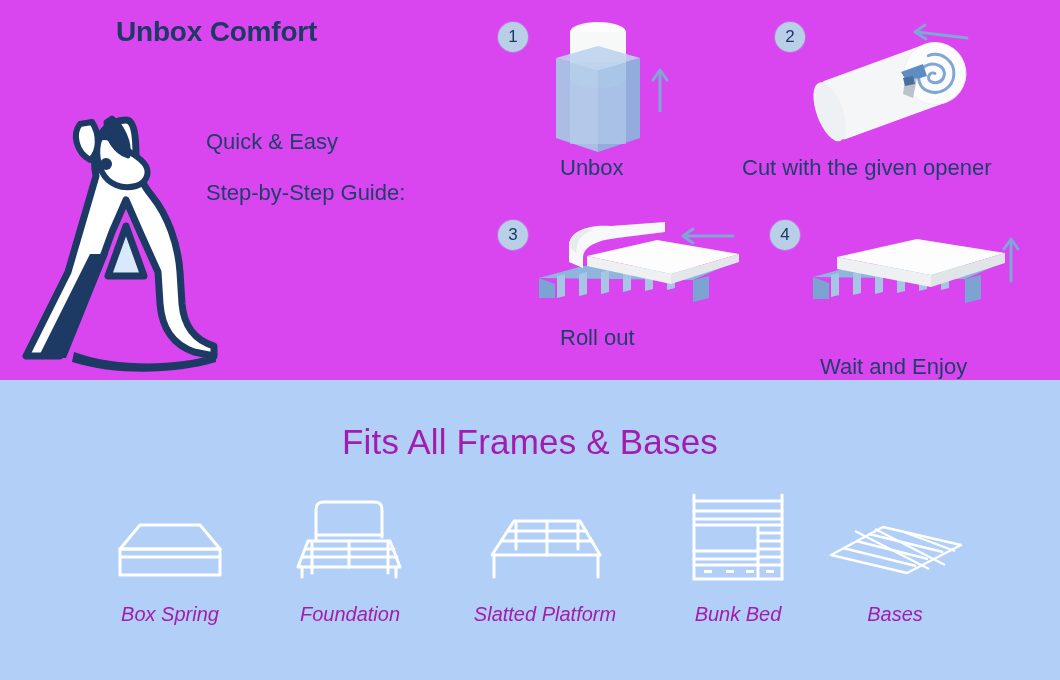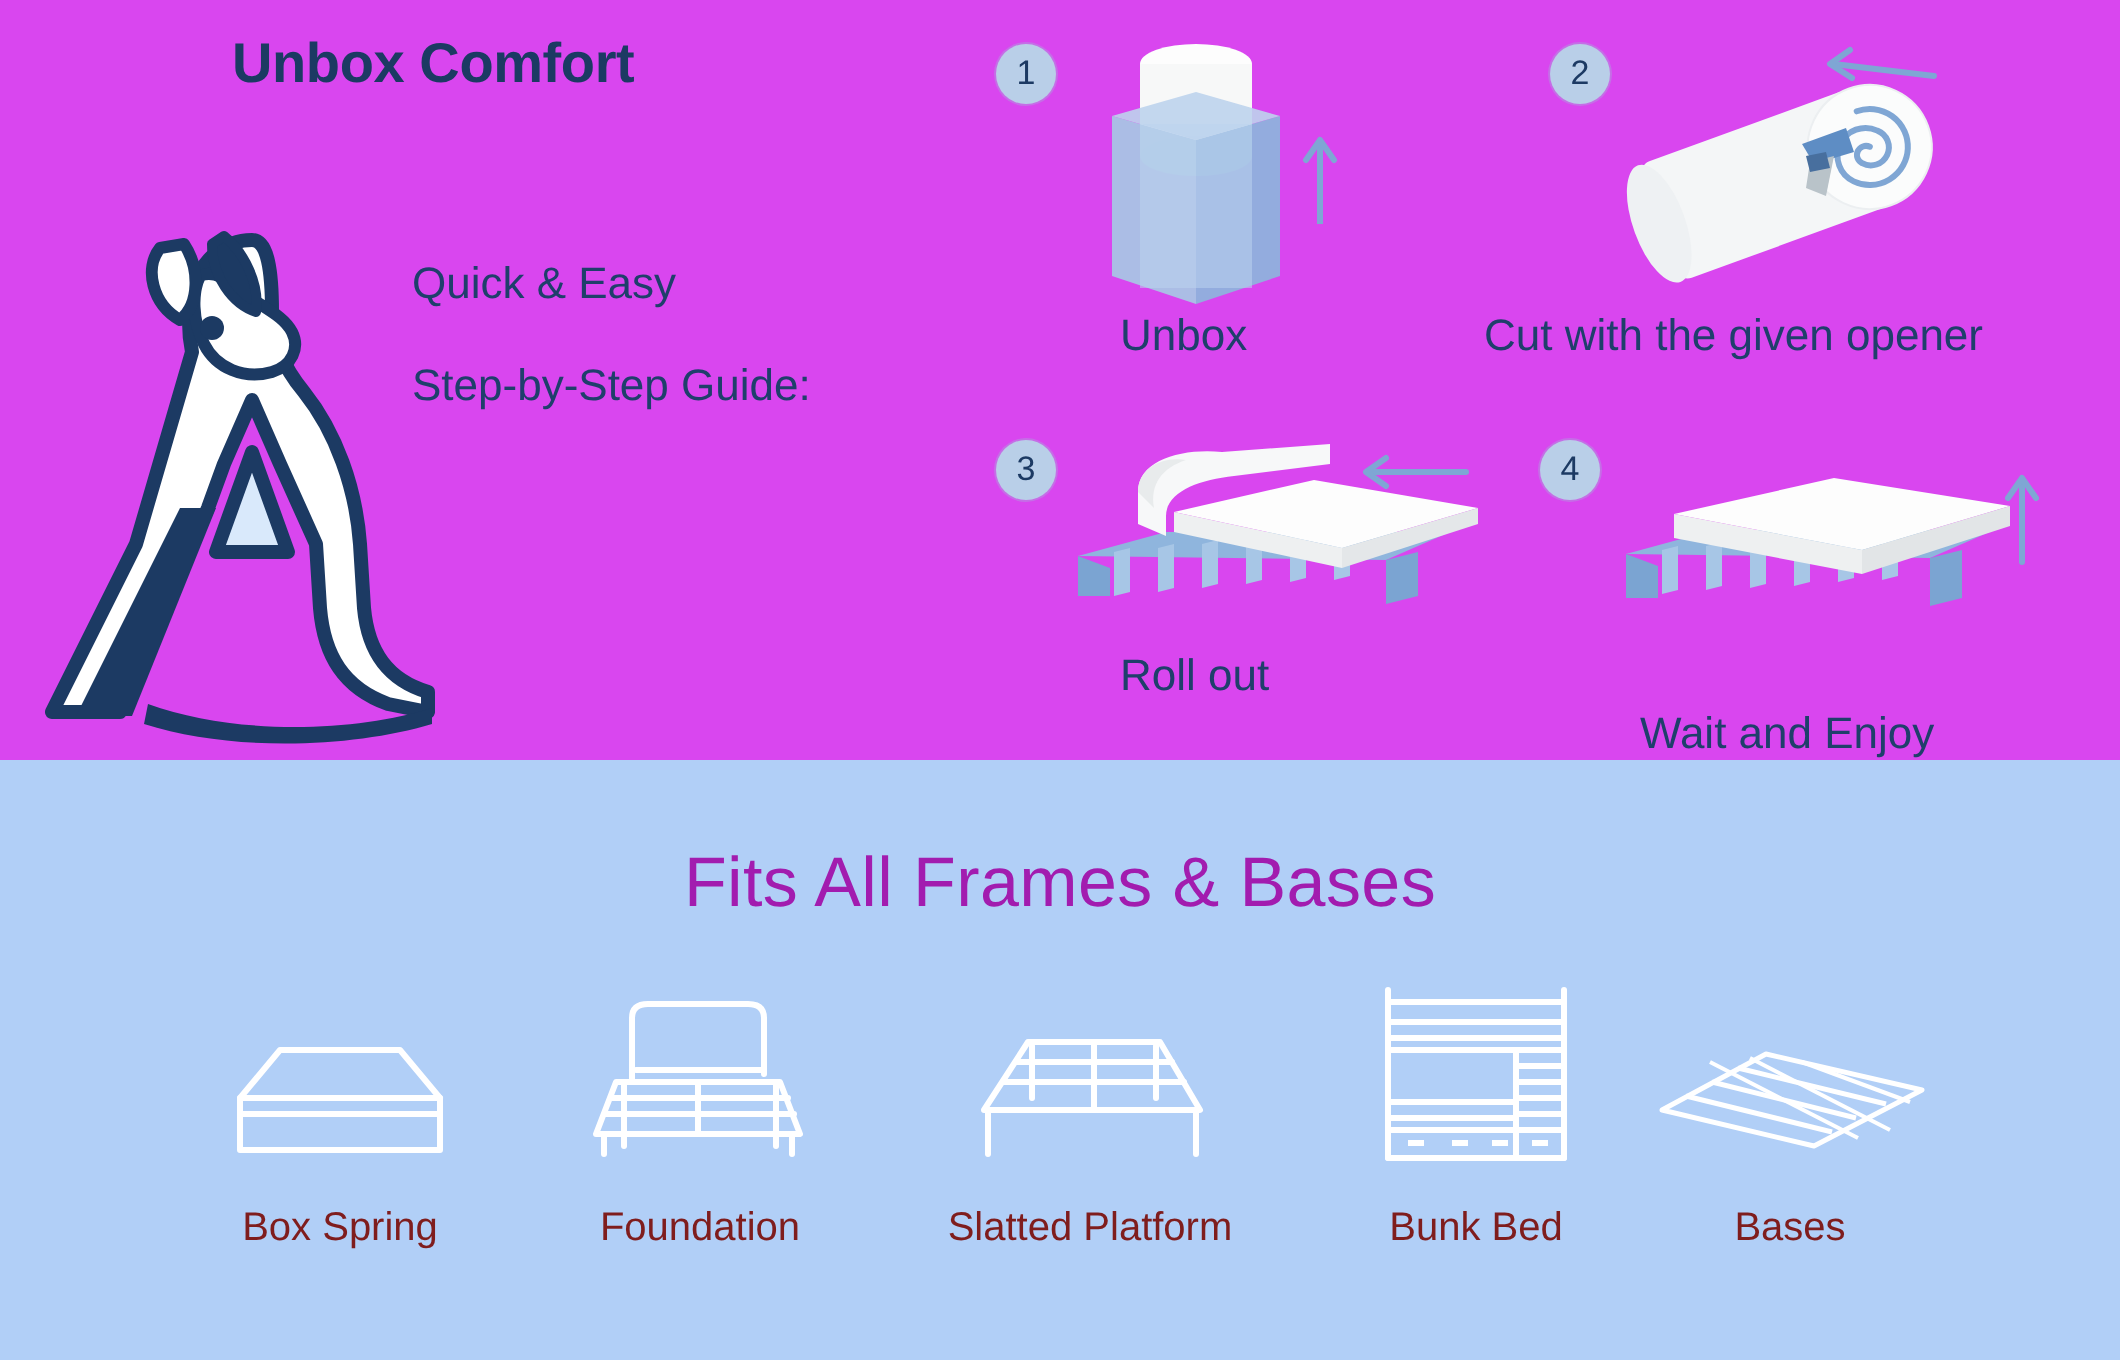--- a/index.html
+++ b/index.html
@@ -79,21 +79,21 @@
   .frames-row{
     position:absolute;left:0;top:110px;width:1060px;height:170px;
   }
   .frame-item{
     position:absolute;width:180px;text-align:center;
   }
   .frame-icon{
     height:95px;display:flex;align-items:flex-end;justify-content:center;
   }
   .frame-label{
-    margin-top:18px;font-size:20px;color:#7f1d1d;white-space:nowrap;
+    margin-top:18px;font-size:20px;color:#a21caf;white-space:nowrap;font-style:italic;
   }
   #f0{left:80px;}
   #f1{left:260px;}
   #f2{left:455px;}
   #f3{left:648px;}
   #f4{left:805px;}
 </style>
 </head>
 <body>
 

